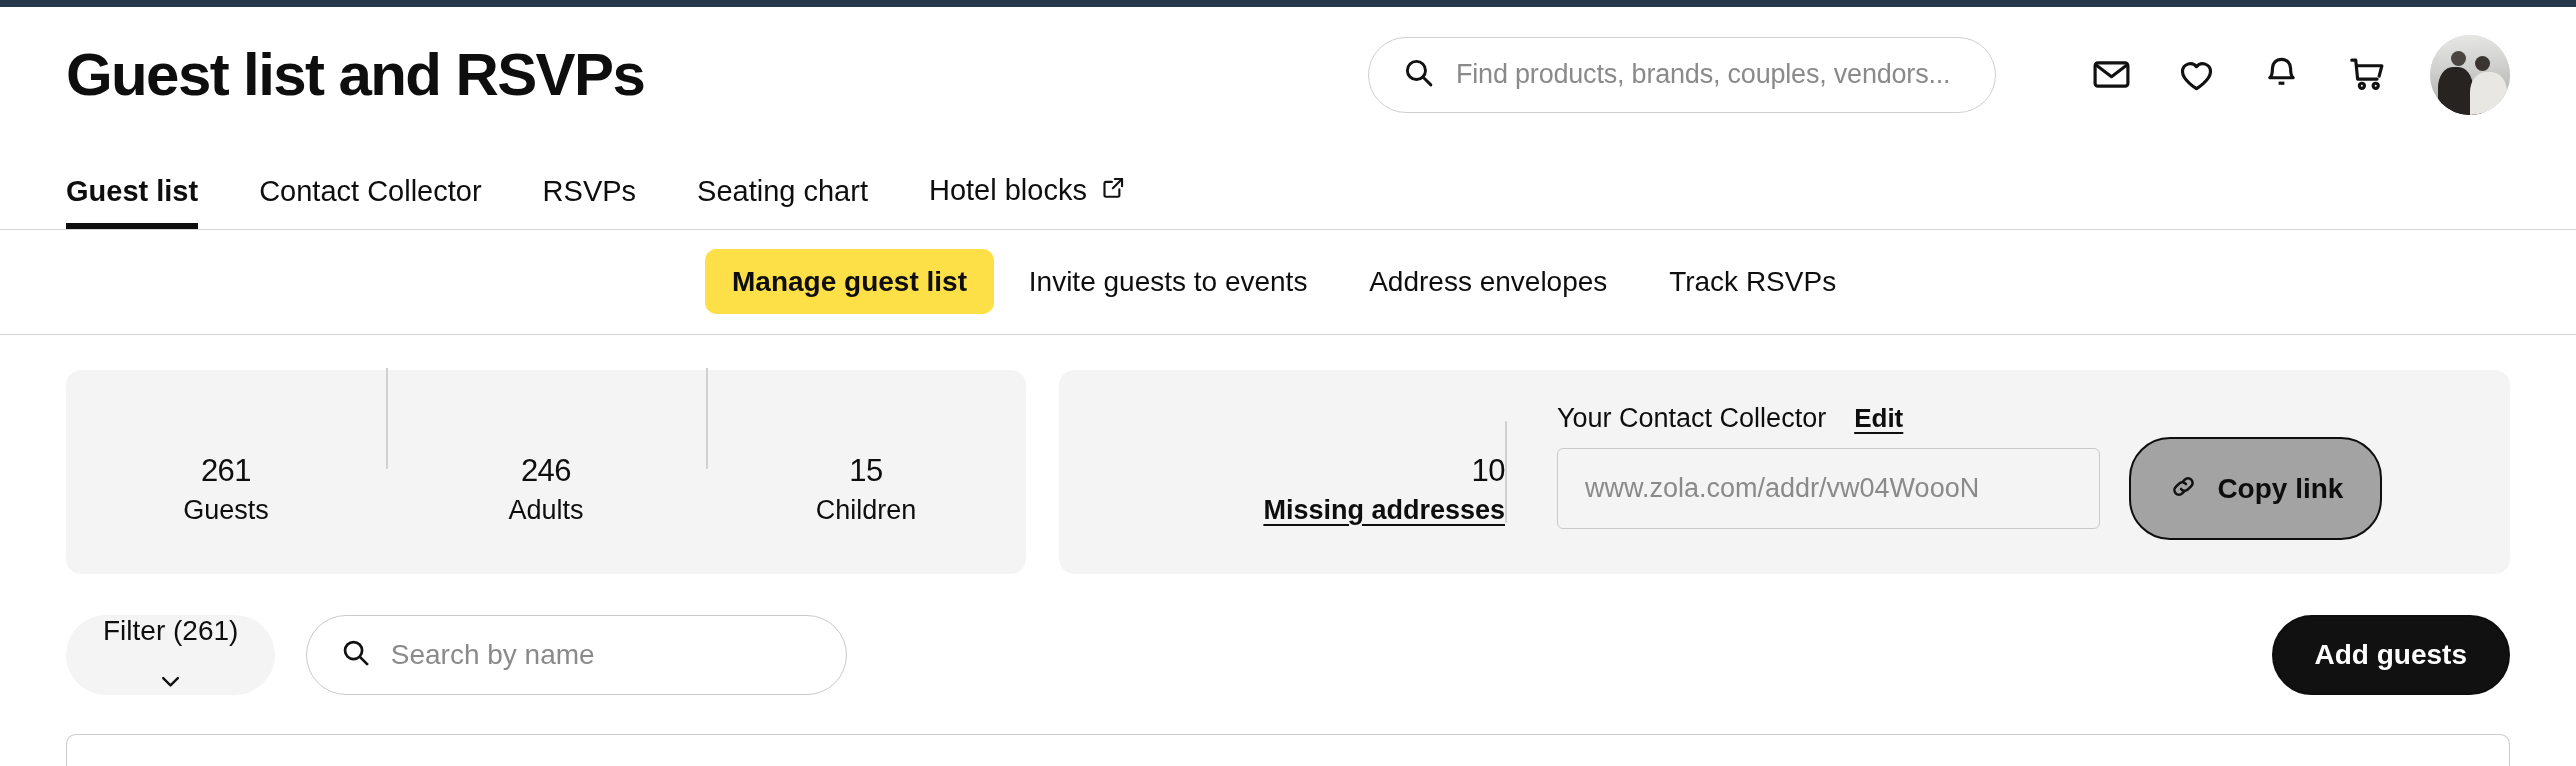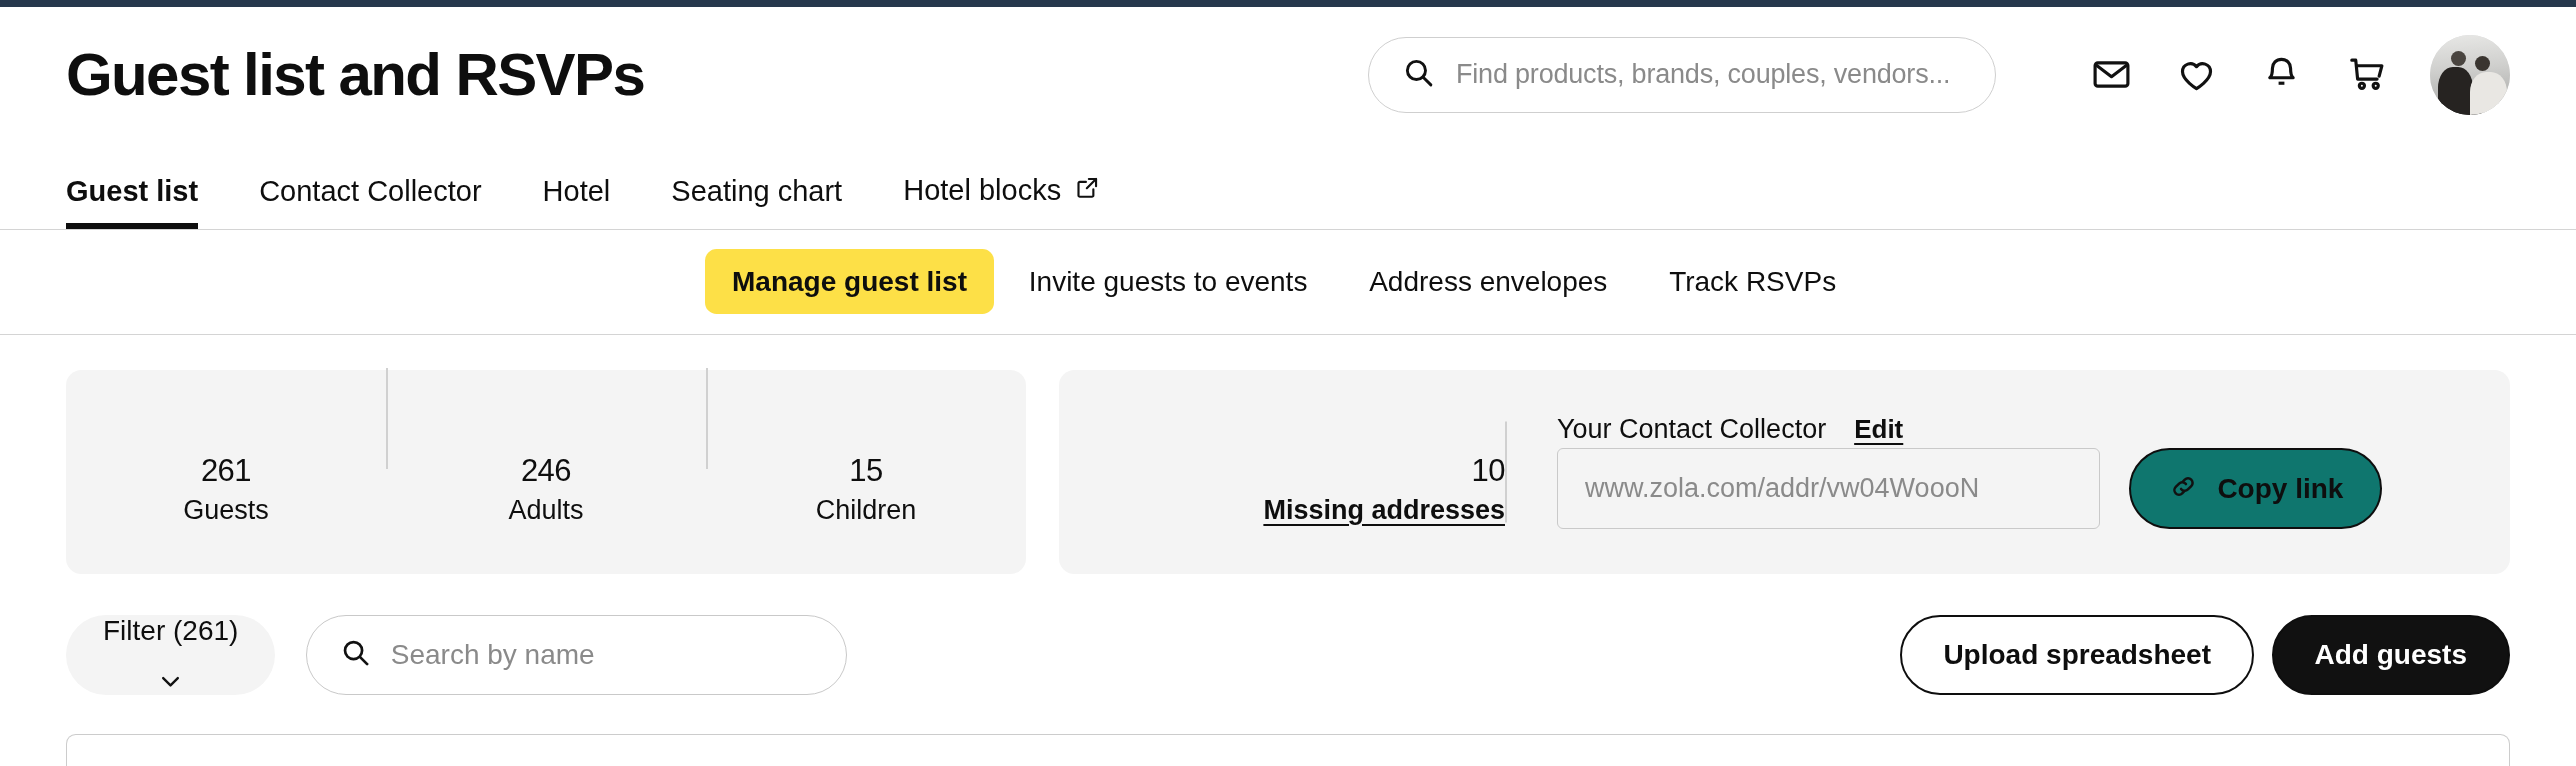--- a/index.html
+++ b/index.html
@@ -273,24 +273,24 @@
     background: transparent;
   }
   .url-text {
     font-size: 27px;
     color: #8a8a8a;
     white-space: nowrap;
     overflow: hidden;
     text-overflow: ellipsis;
   }
   .copy-btn {
-    height: 81px;
+    height: 103px;
     border: 2.5px solid #0e0e0e;
     border-radius: 41px;
-    background: #0f766e;
+    background: #a3a3a3;
     display: flex;
     align-items: center;
     gap: 18.4px;
     padding: 0 37px;
     cursor: pointer;
     white-space: nowrap;
   }
   .copy-btn .label {
     font-size: 28px;
     font-weight: 700;
@@ -443,21 +443,21 @@
 </div>
 
 <div class="tabs">
   <div class="tab active">
     <span>Guest list</span>
   </div>
   <div class="tab">
     <span>Contact Collector</span>
   </div>
   <div class="tab">
-    <span>Hotel</span>
+    <span>RSVPs</span>
   </div>
   <div class="tab">
     <span>Seating chart</span>
   </div>
   <div class="tab">
     <span>Hotel blocks</span>
     <span>
       <svg width="27" height="27" viewBox="0 0 24 24" fill="none" stroke="#111" stroke-width="1.9" stroke-linecap="round" stroke-linejoin="round">
         <path d="M13.2 4.4H19.6V10.8"></path>
         <path d="M19.6 4.4 11.4 12.6"></path>
@@ -535,18 +535,17 @@
       <svg width="31" height="31" viewBox="0 0 24 24" fill="none" stroke="#111" stroke-width="2.1" stroke-linecap="round">
         <circle cx="10.5" cy="10.5" r="6.6"></circle>
           <line x1="15.4" y1="15.4" x2="21" y2="21"></line>
       </svg>
     </span>
     <span class="ph">Search by name</span>
   </div>
 
   <div class="toolbar-spacer"></div>
 
-  <button class="btn-outline">Upload spreadsheet</button>
   <button class="btn-solid">Add guests</button>
 </div>
 
 <div class="table-top"></div>
 
 
 </body></html>

